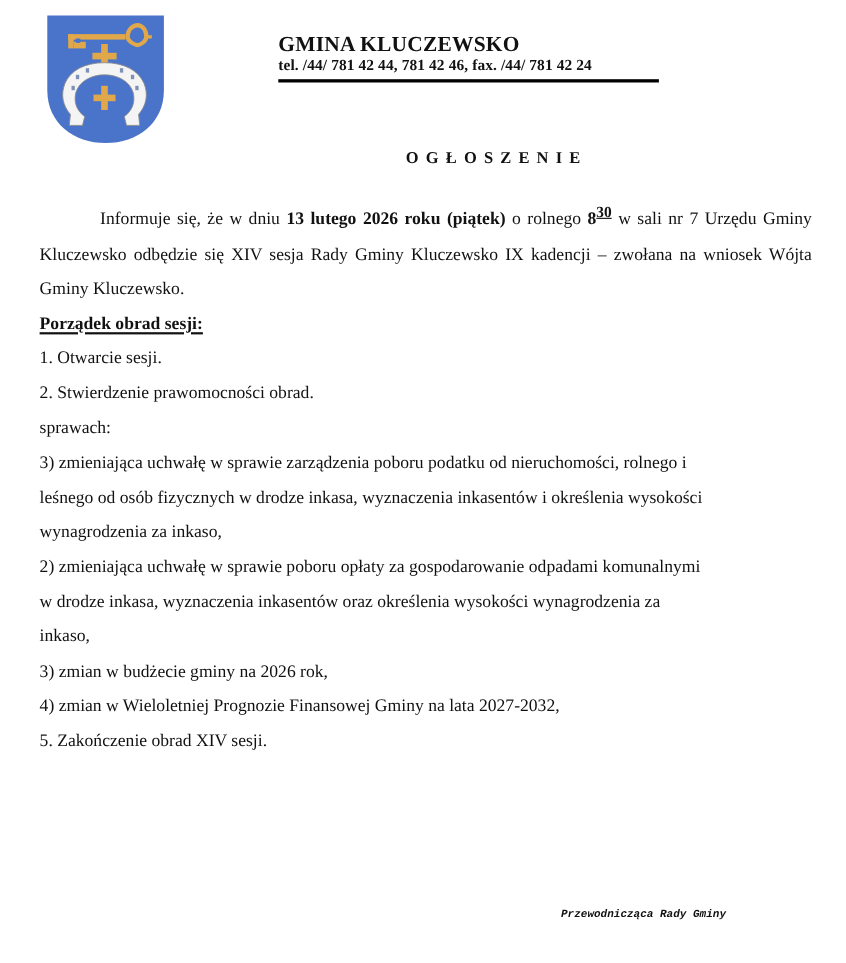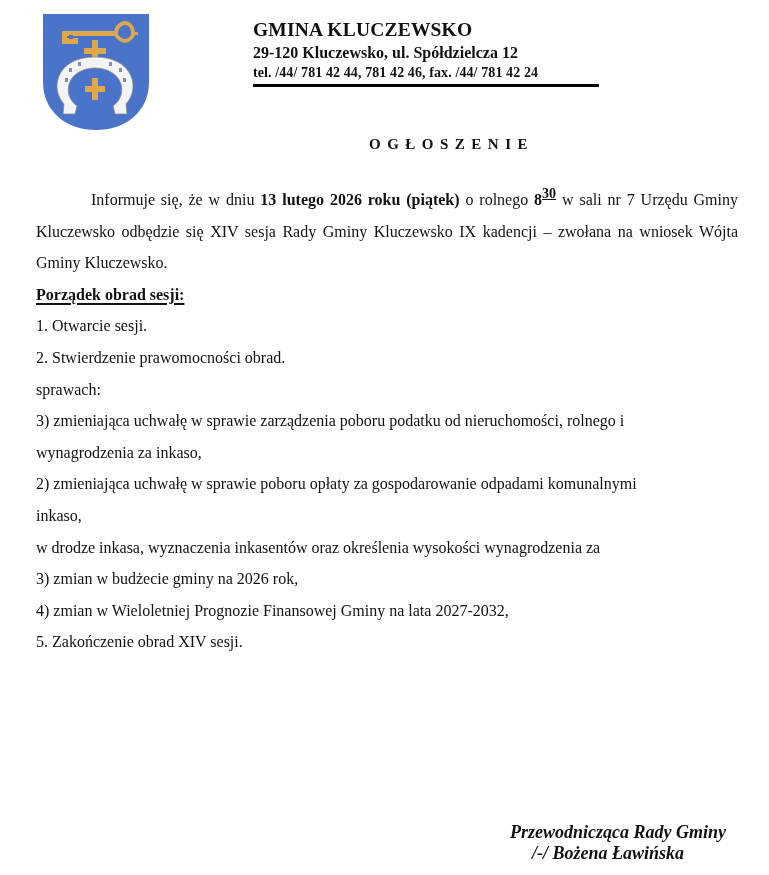--- a/index.html
+++ b/index.html
@@ -18,21 +18,21 @@
     .crest {
       position: absolute;
       left: 41px;
       top: 12px;
       width: 110px;
       height: 120px;
     }
     .header {
       position: absolute;
       left: 253px;
-      top: 19px;
+      top: 30px;
       width: 346px;
     }
     .org-name {
       font-weight: bold;
       font-size: 19.5px;
       letter-spacing: 0.2px;
       line-height: 22px;
       white-space: nowrap;
     }
     .org-address {
@@ -96,22 +96,23 @@
     }
     .line {
       white-space: nowrap;
     }
     .signature {
       position: absolute;
       left: 510px;
       top: 822px;
       font-weight: bold;
       font-style: italic;
-      font-size: 18px;
+      font-size: 10px;
       line-height: 21px;
+      font-family: Liberation Mono, monospace;
     }
     .signature .name {
       padding-left: 22px;
     }
   </style>
 </head>
 <body>
 
 <div class="crest">
   <svg width="110" height="120" viewBox="0 0 110 120">
@@ -142,40 +143,39 @@
     </g>
     <g fill="#e0a84a">
       <rect x="51" y="66" width="6" height="22"></rect>
       <rect x="44" y="74" width="20" height="6"></rect>
     </g>
   </svg>
 </div>
 
 <div class="header">
   <div class="org-name">GMINA KLUCZEWSKO</div>
-  <div class="org-address">29-120 Kluczewsko, ul. Spółdzielcza 12</div>
   <div class="org-phone">tel. /44/ 781 42 44, 781 42 46, fax. /44/ 781 42 24</div>
   <div class="header-rule"></div>
 </div>
 
 <div class="title">OGŁOSZENIE</div>
 
 <div class="content">
   <p class="intro"><span>Informuje się, że w dniu </span><b>13 lutego 2026 roku (piątek)</b><span> o rolnego </span><b>8</b><sup>30</sup><span> w sali nr 7 Urzędu Gminy Kluczewsko odbędzie się XIV sesja Rady Gminy Kluczewsko IX kadencji – zwołana na wniosek Wójta Gminy Kluczewsko.</span></p>
 
   <p class="agenda-heading">Porządek obrad sesji:</p>
   <p class="line">1. Otwarcie sesji.</p>
   <p class="line">2. Stwierdzenie prawomocności obrad.</p>
   <p class="line">sprawach:</p>
   <p class="line">3) zmieniająca uchwałę w sprawie  zarządzenia poboru podatku od nieruchomości, rolnego i</p>
+  <p class="line">leśnego od osób fizycznych w drodze inkasa, wyznaczenia inkasentów i określenia wysokości</p>
   <p class="line">wynagrodzenia za inkaso,</p>
   <p class="line">2) zmieniająca uchwałę w sprawie poboru opłaty za gospodarowanie odpadami komunalnymi</p>
+  <p class="line">w drodze inkasa, wyznaczenia inkasentów oraz określenia wysokości wynagrodzenia za</p>
   <p class="line">inkaso,</p>
-  <p class="line">w drodze inkasa, wyznaczenia inkasentów oraz określenia wysokości wynagrodzenia za</p>
   <p class="line">3) zmian w budżecie gminy na 2026 rok,</p>
   <p class="line">4) zmian w Wieloletniej Prognozie Finansowej Gminy na lata 2027-2032,</p>
   <p class="line">5. Zakończenie obrad XIV sesji.</p>
 </div>
 
 <div class="signature">
   <div>Przewodnicząca Rady Gminy</div>
-  <div class="name">/-/ Bożena Ławińska</div>
 </div>
 
 </body></html>

